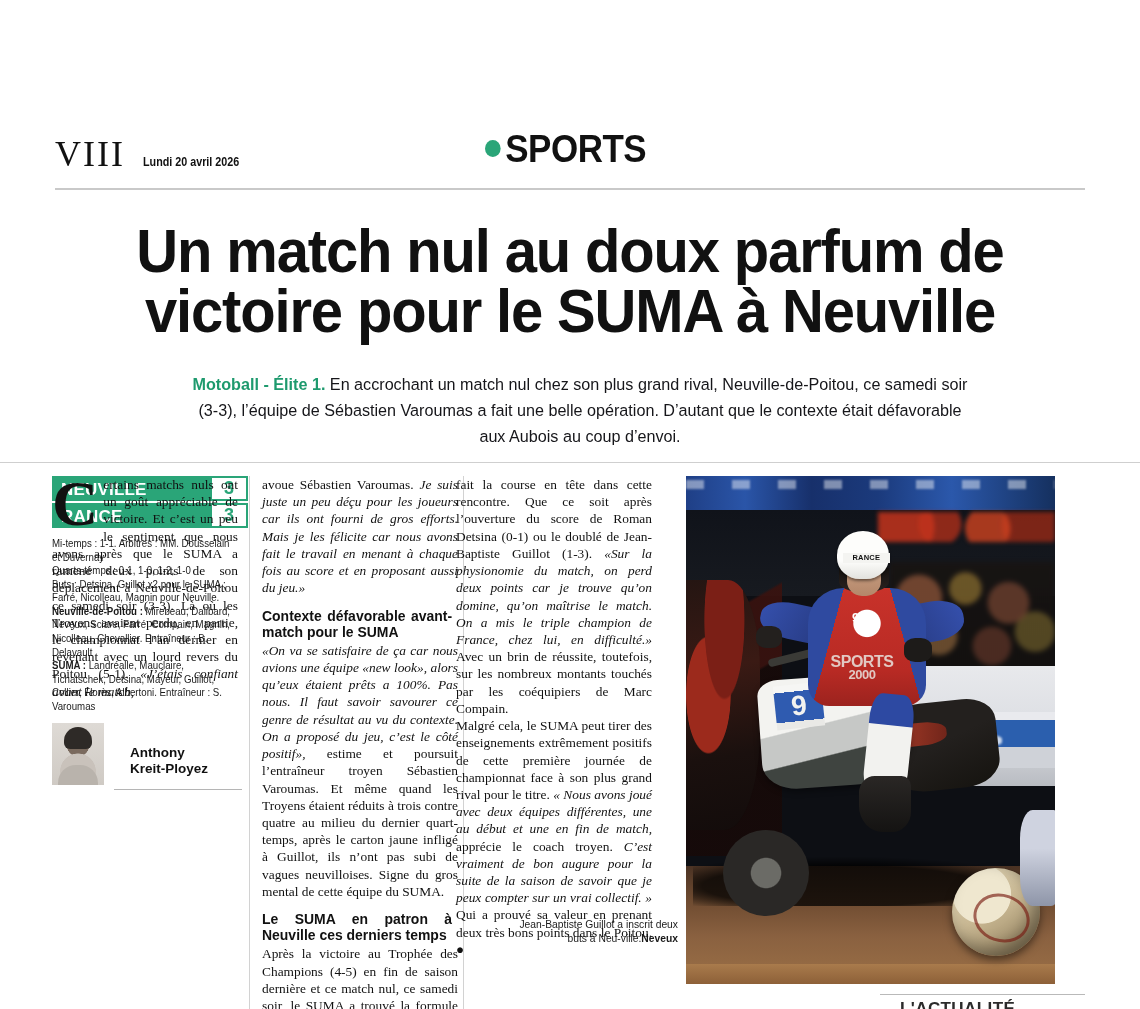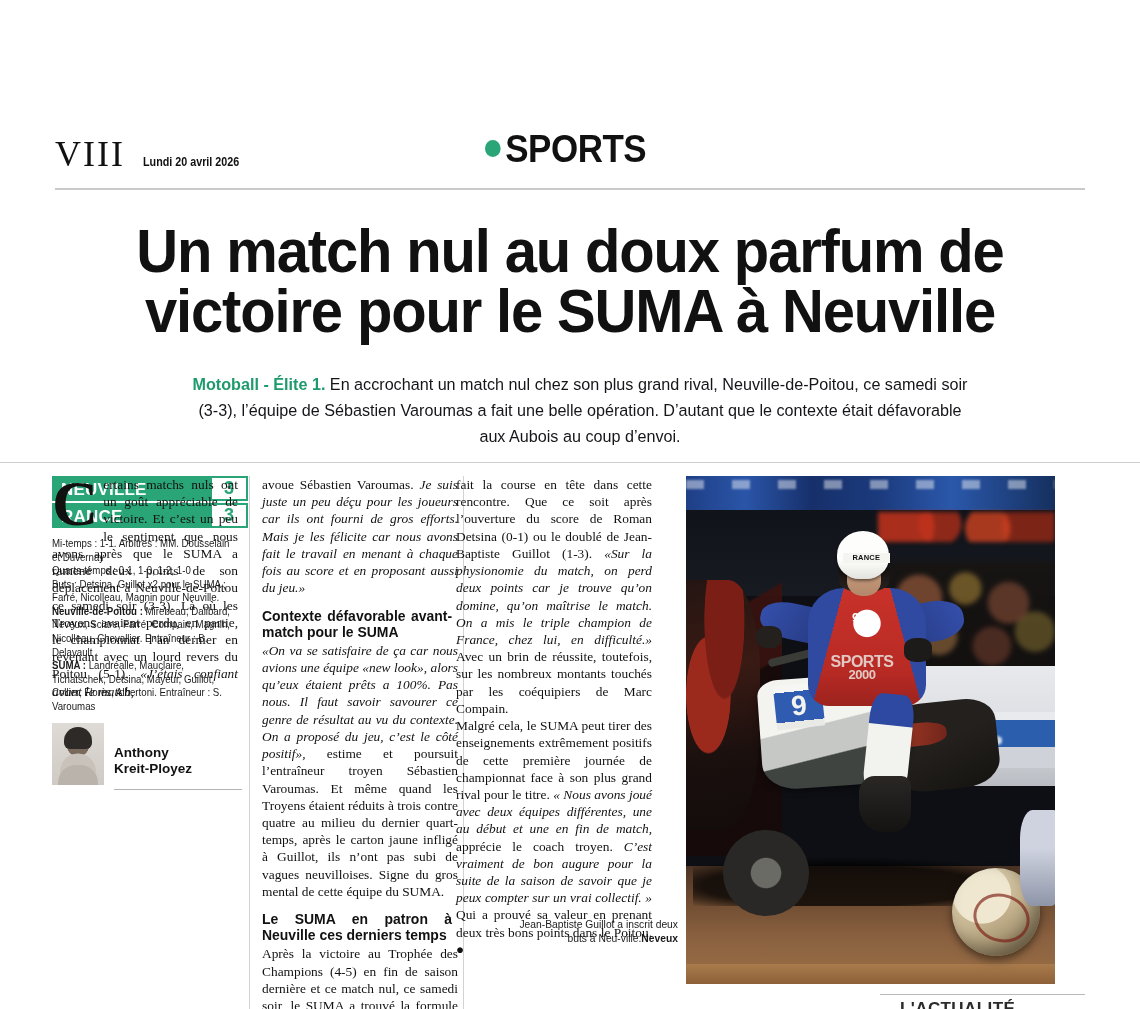--- a/index.html
+++ b/index.html
@@ -138,21 +138,21 @@
   }
   .byline-photo::before {
     content:""; position:absolute; left:12px; top:4px; width:28px; height:22px;
     background:#2e2a27; border-radius:14px 14px 6px 6px;
   }
   .byline-photo::after {
     content:""; position:absolute; left:6px; top:42px; width:40px; height:26px;
     background:#b9b3ac; border-radius:18px 18px 0 0;
   }
   .byline-name {
-    margin-left:62px;
+    margin-left:78px;
     font-family:"Liberation Sans", sans-serif;
     font-weight:700; font-size:13.5px; line-height:1.22;
     color:#111; padding-top:22px;
   }
   .byline-rule {
     position:absolute; left:62px; top:66px; width:128px; height:1px;
     background:#b5b5b5;
   }
 
   

